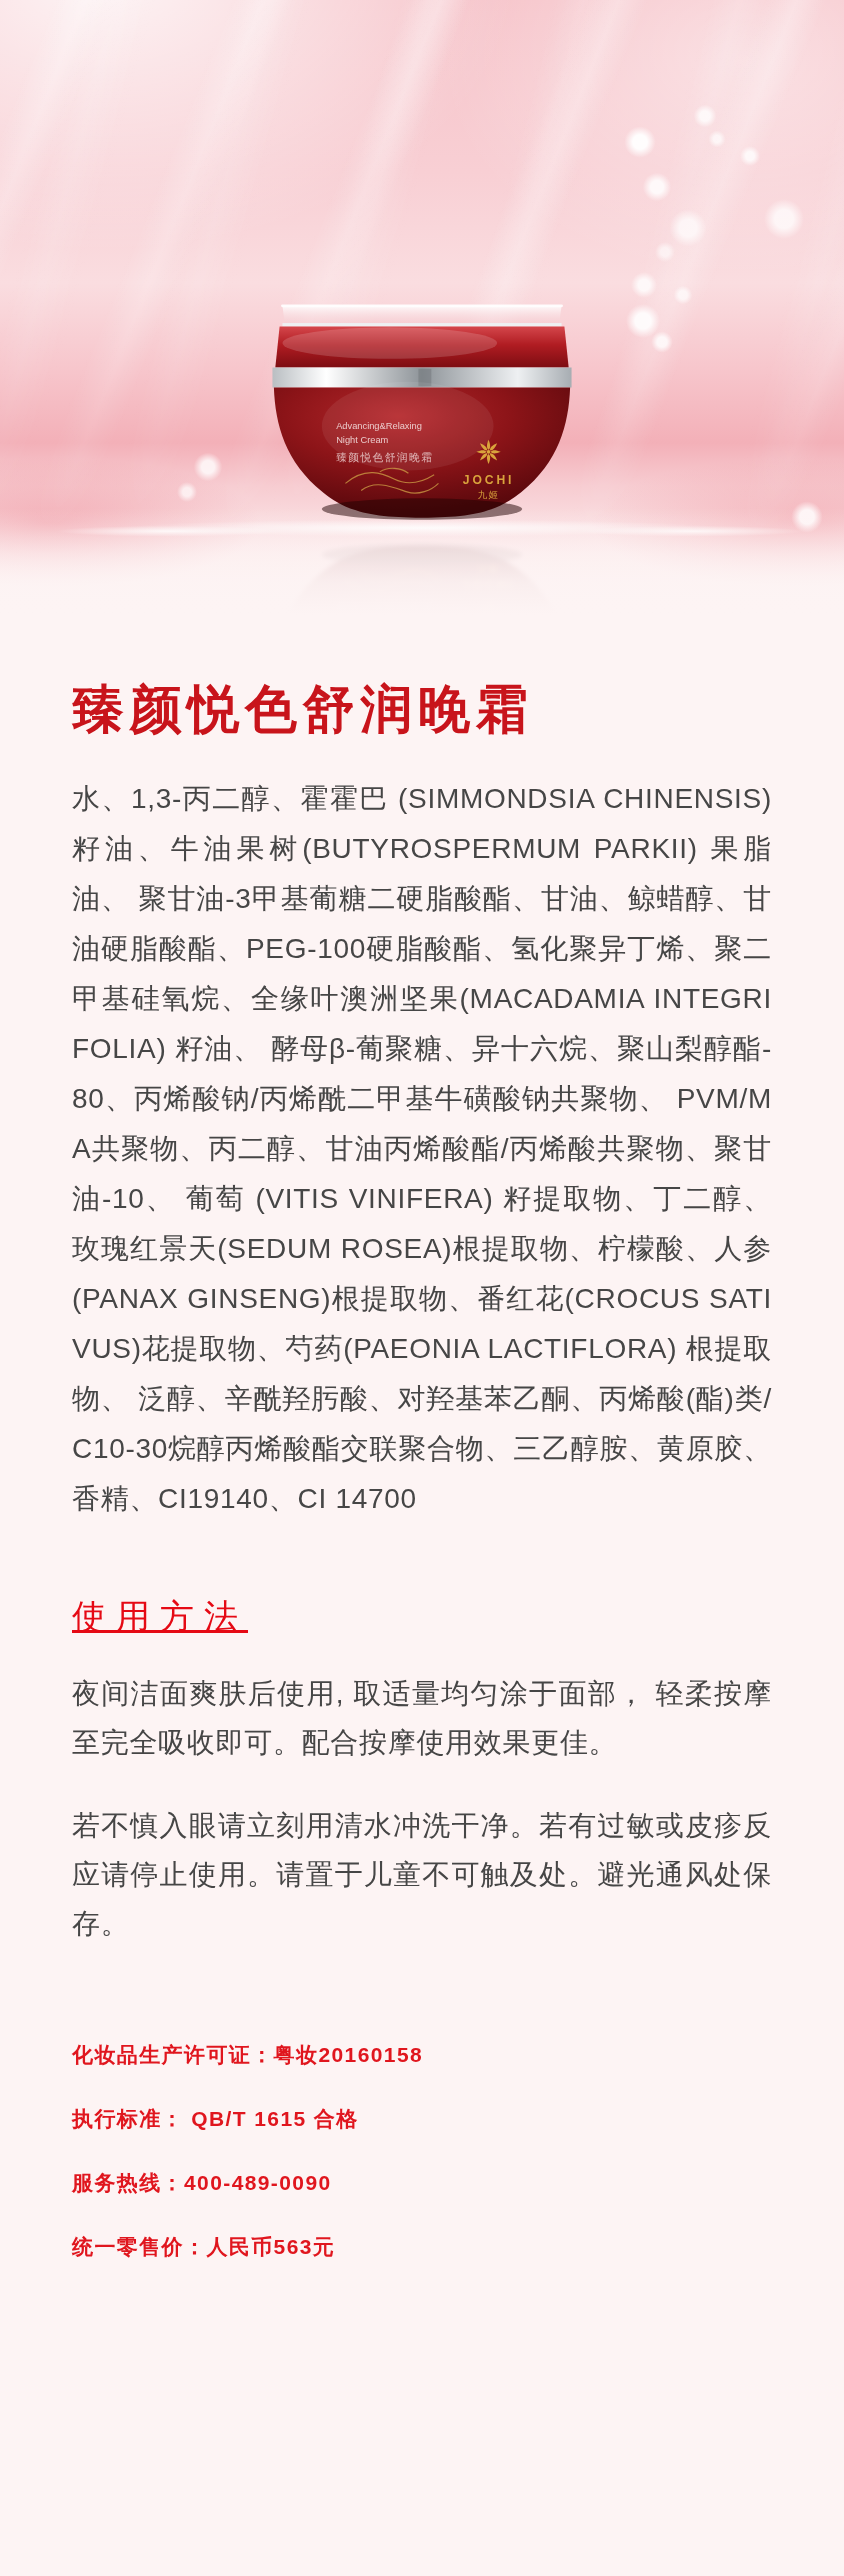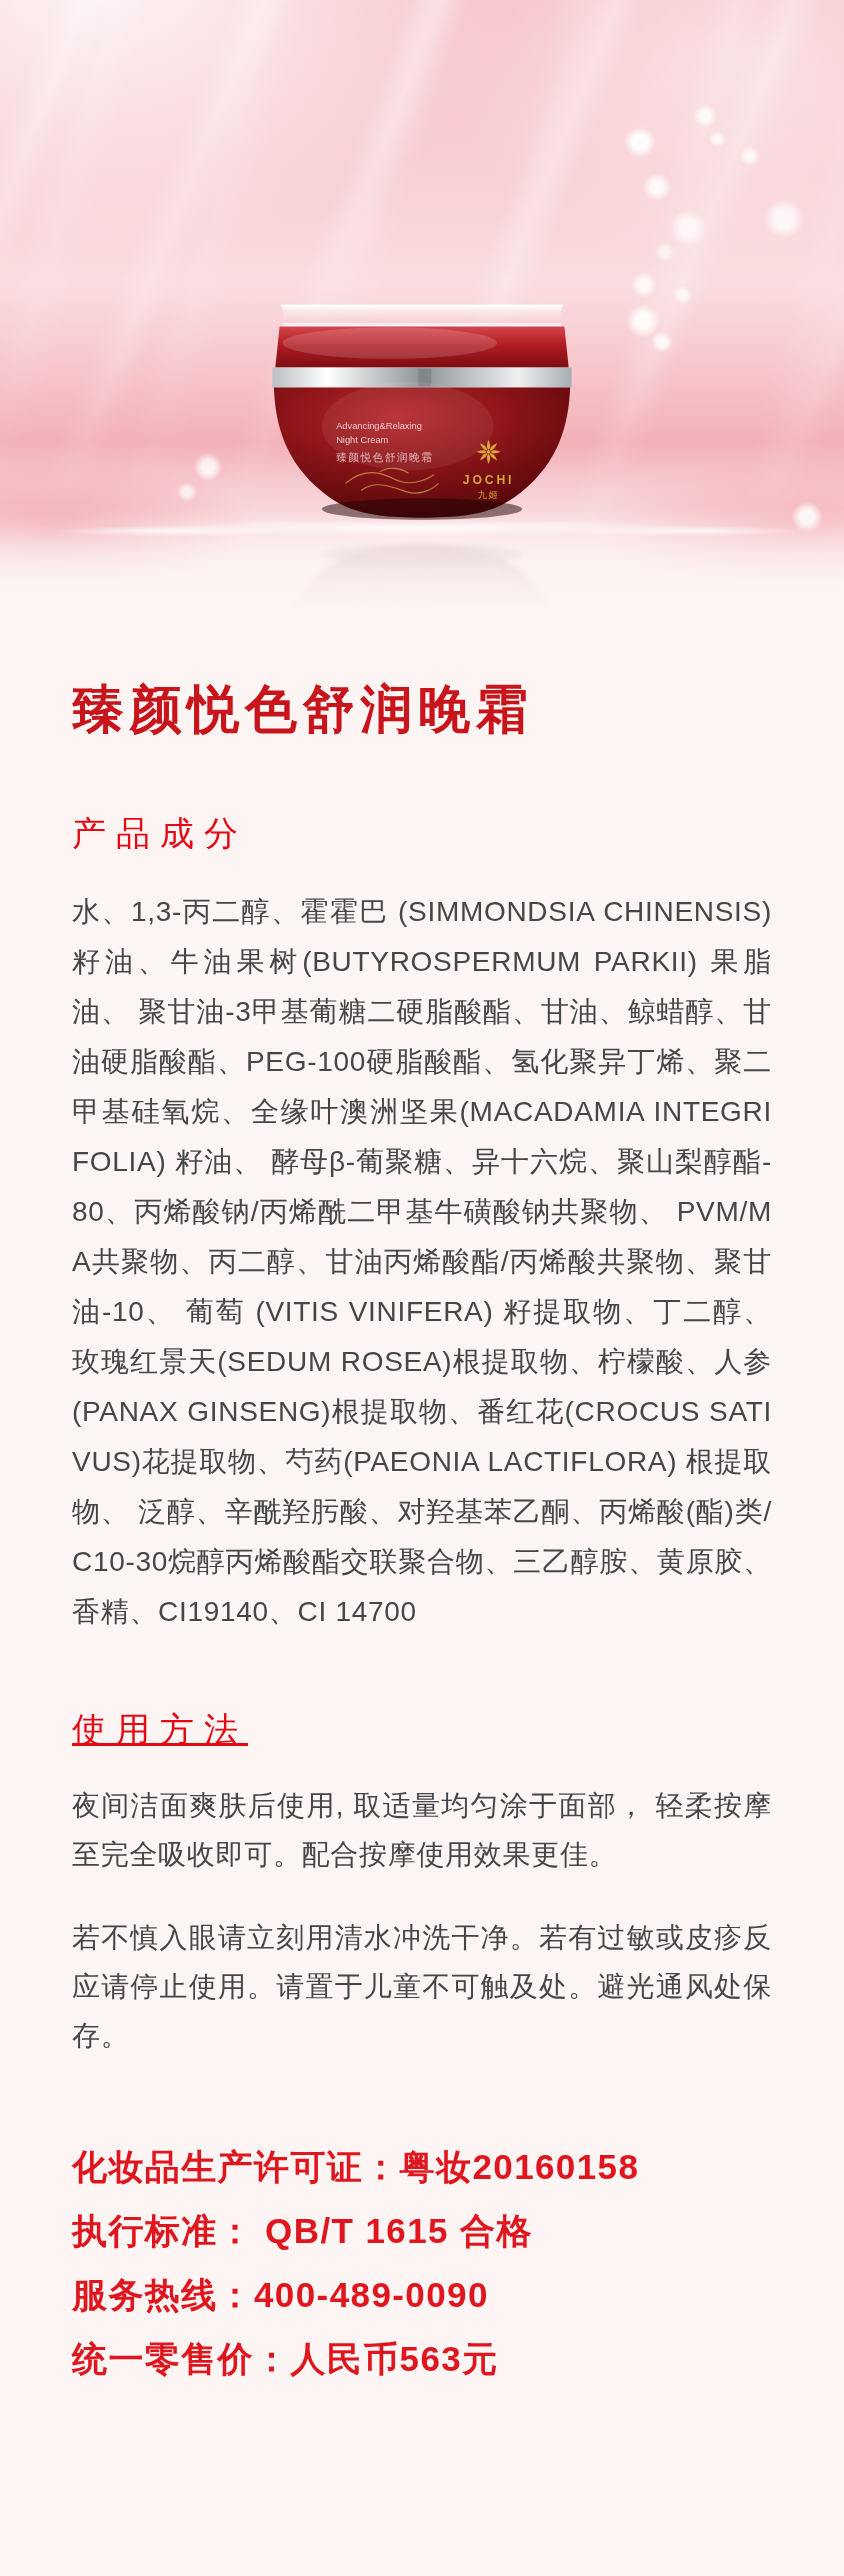--- a/index.html
+++ b/index.html
@@ -63,21 +63,21 @@
   .sec-heading{margin:0;font-weight:500;font-size:34px;line-height:1.2;letter-spacing:10px;color:#e50914;}
   .h-ingredients{margin-top:72px;}
   .h-usage{margin-top:72px;text-decoration:underline;}
   .h-notes{margin-top:68px;}
   .body-text{margin:0;color:#464646;font-size:28px;letter-spacing:0.7px;
     text-align:justify;text-align-last:left;word-break:break-all;}
   .p-ingredients{margin-top:33px;line-height:50px;min-height:701px;}
   .p-usage{margin-top:31.5px;line-height:49px;min-height:97px;}
   .p-notes{margin-top:34px;line-height:49px;min-height:97px;}
   .info{margin-top:75px;}
-  .info-line{margin:0;color:#e0161e;font-weight:700;font-size:35px;line-height:64px;letter-spacing:1.4px;}
+  .info-line{margin:0;color:#e0161e;font-weight:700;font-size:21px;line-height:64px;letter-spacing:1.4px;}
 </style>
 </head>
 <body>
 
 <div class="page">
 
   <section class="hero">
     <div class="beams"></div>
     <div class="bokeh"></div>
     <div class="floor-glow"></div>
@@ -148,21 +148,20 @@
           <text x="0" y="64" text-anchor="middle" font-size="13" letter-spacing="2" fill="#d9a33c" font-family="Liberation Sans, DejaVu Sans, sans-serif">九姬</text>
         </g>
       </g>
     </svg>
   </section>
 
   <section class="content">
 
     <h1 class="title">臻颜悦色舒润晚霜</h1>
 
-    <h2 class="sec-heading h-ingredients">产品成分</h2>
     <p class="body-text p-ingredients">水、1,3-丙二醇、霍霍巴 (SIMMONDSIA CHINENSIS)籽油、牛油果树(BUTYROSPERMUM PARKII) 果脂油、 聚甘油-3甲基葡糖二硬脂酸酯、甘油、鲸蜡醇、甘油硬脂酸酯、PEG-100硬脂酸酯、氢化聚异丁烯、聚二甲基硅氧烷、全缘叶澳洲坚果(MACADAMIA INTEGRIFOLIA) 籽油、 酵母β-葡聚糖、异十六烷、聚山梨醇酯-80、丙烯酸钠/丙烯酰二甲基牛磺酸钠共聚物、 PVM/MA共聚物、丙二醇、甘油丙烯酸酯/丙烯酸共聚物、聚甘油-10、 葡萄 (VITIS VINIFERA) 籽提取物、丁二醇、 玫瑰红景天(SEDUM ROSEA)根提取物、柠檬酸、人参 (PANAX GINSENG)根提取物、番红花(CROCUS SATIVUS)花提取物、芍药(PAEONIA LACTIFLORA) 根提取物、 泛醇、辛酰羟肟酸、对羟基苯乙酮、丙烯酸(酯)类/C10-30烷醇丙烯酸酯交联聚合物、三乙醇胺、黄原胶、香精、CI19140、CI 14700</p>
 
     <h2 class="sec-heading h-usage">使用方法</h2>
     <p class="body-text p-usage">夜间洁面爽肤后使用, 取适量均匀涂于面部， 轻柔按摩至完全吸收即可。配合按摩使用效果更佳。</p>
 
     <p class="body-text p-notes">若不慎入眼请立刻用清水冲洗干净。若有过敏或皮疹反应请停止使用。请置于儿童不可触及处。避光通风处保存。</p>
 
     <div class="info">
       <p class="info-line">化妆品生产许可证：粤妆20160158</p>
       <p class="info-line">执行标准： QB/T 1615 合格</p>

